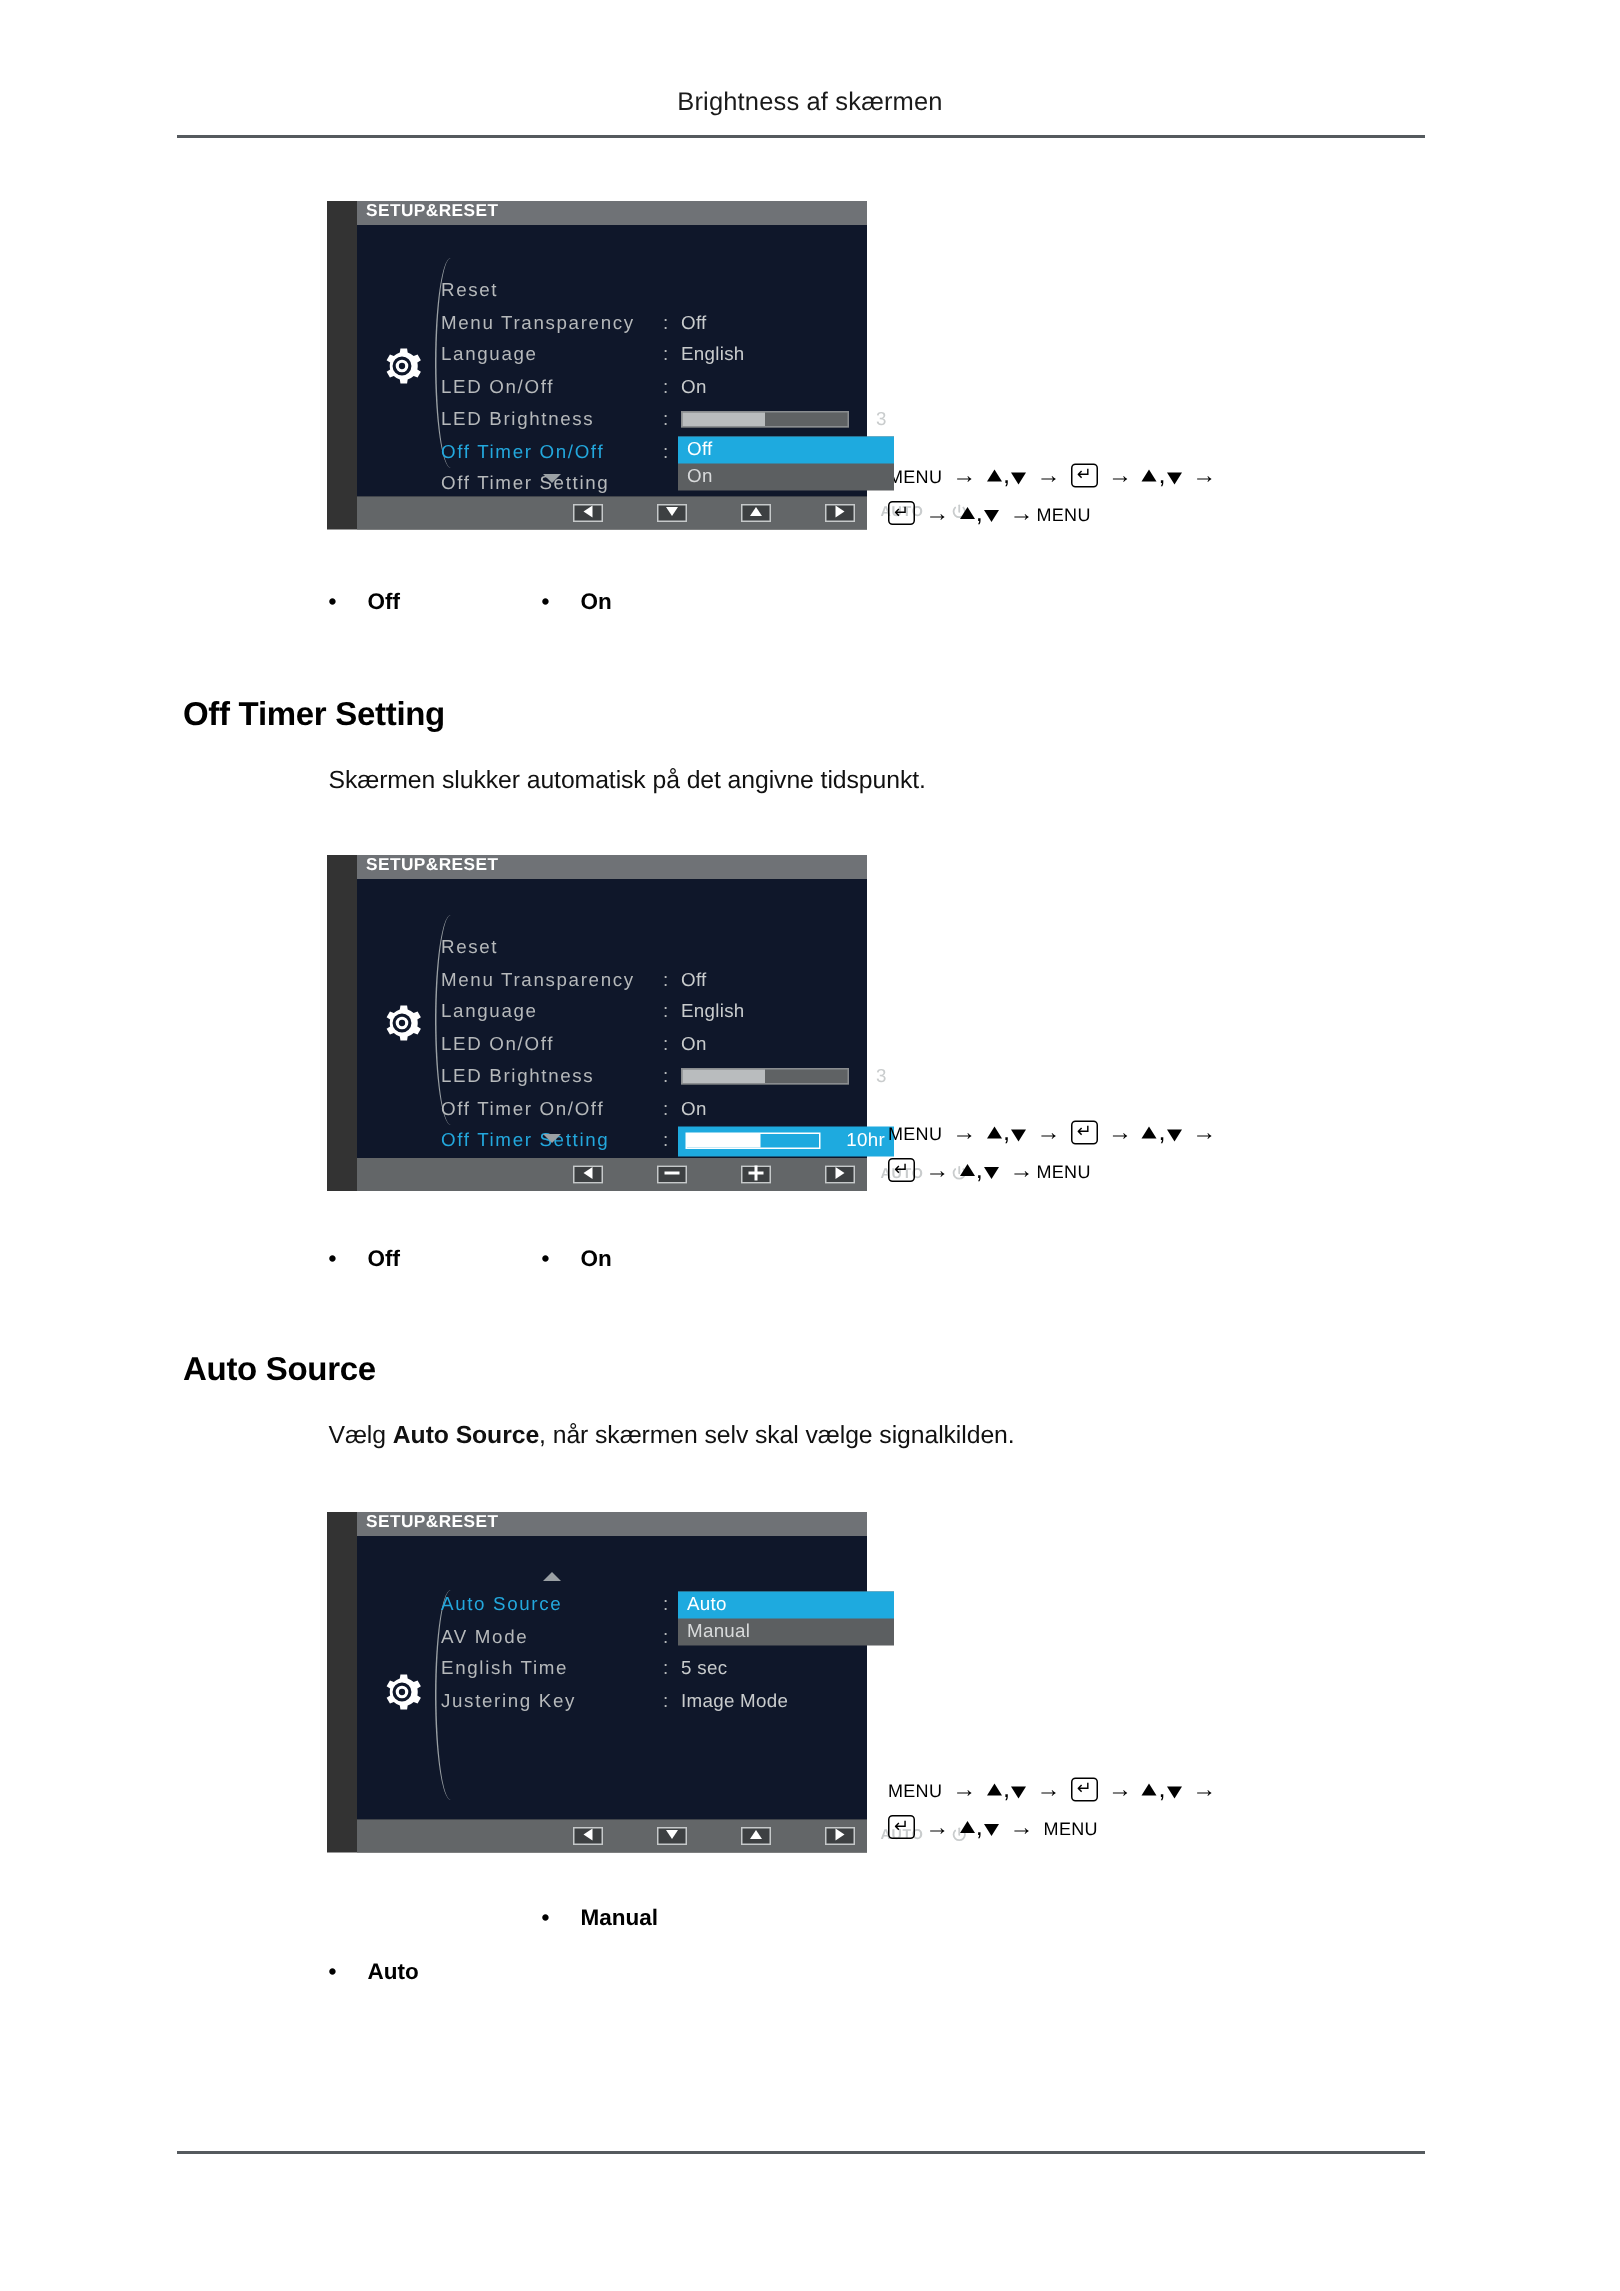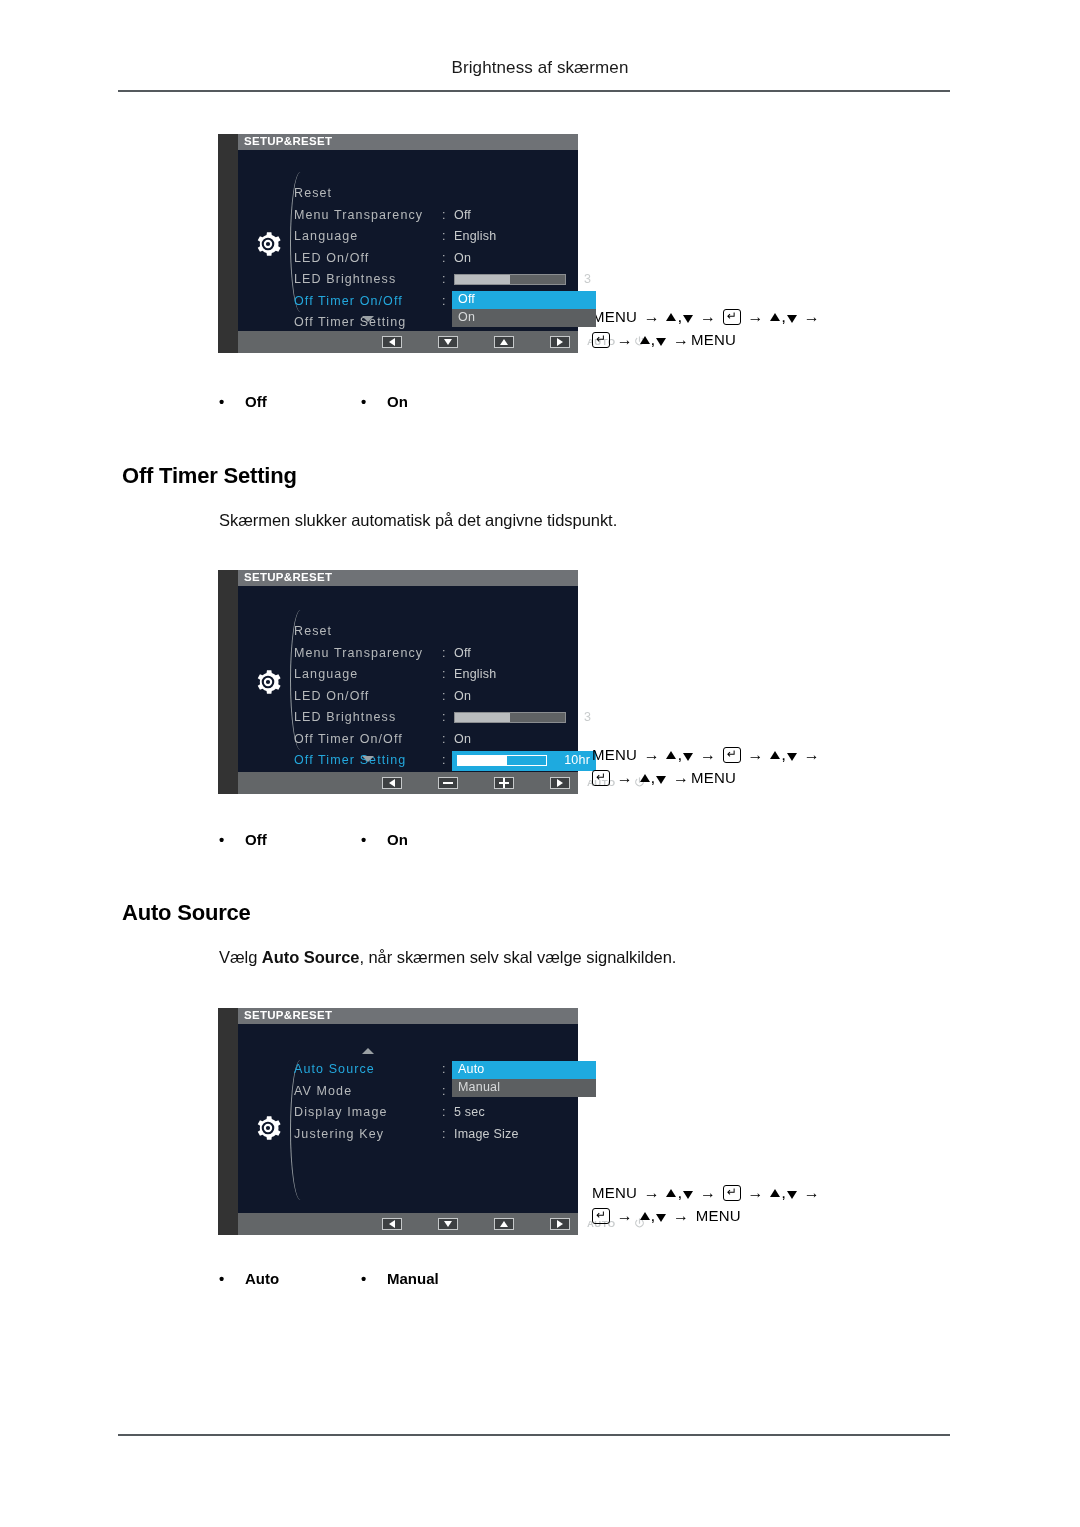--- a/index.html
+++ b/index.html
@@ -89,21 +89,21 @@
 
   
   .nav-seq {
     position: absolute;
     font-size: 17px;
     color: #000;
     line-height: 23px;
     white-space: nowrap;
   }
   .nav-line { display: block; }
-  .nav-word { font-size: 15px; letter-spacing: 0.2px; }
+  .nav-word { font-size: 12px; letter-spacing: 0.2px; }
   .nav-arrow { font-size: 16px; padding: 0 2px; }
   .nav-up, .nav-down {
     display: inline-block;
     width: 0; height: 0;
     vertical-align: middle;
     position: relative;
   }
   .nav-up {
     border-left: 5px solid transparent;
     border-right: 5px solid transparent;
@@ -595,29 +595,29 @@
         <span class="osd-label">Auto Source</span>
         <span class="osd-colon">:</span>
       </div>
 
       <div class="osd-row">
         <span class="osd-label">AV Mode</span>
         <span class="osd-colon">:</span>
       </div>
 
       <div class="osd-row">
-        <span class="osd-label">Display Image</span>
+        <span class="osd-label">English Time</span>
         <span class="osd-colon">:</span>
         <span class="osd-value">5 sec</span>
       </div>
 
       <div class="osd-row">
         <span class="osd-label">Justering Key</span>
         <span class="osd-colon">:</span>
-        <span class="osd-value">Image Size</span>
+        <span class="osd-value">Image Mode</span>
       </div>
 
       <div class="osd-dropdown" style="top:1px;">
         <div class="osd-dd-item active">Auto</div>
         <div class="osd-dd-item">Manual</div>
       </div>
     </div>
   </div>
   <div class="osd-keybar">
     <div class="osd-key" style="left:144px;"><i class="key-tri left"></i></div>
@@ -645,21 +645,21 @@
   </span>
   <span class="nav-line">
     <span class="nav-enter">↵</span>
     <span class="nav-arrow">→</span>
     <i class="nav-up"></i><span class="nav-comma">,</span><i class="nav-down"></i>
     <span class="nav-arrow">→</span> <span class="nav-word">MENU</span>
   </span>
 </div>
 
 <div class="bullet-row" style="top:1270px;">
-  <span class="bullet-item" style="left:0px;">
+  <span class="bullet-item" style="left:0px;margin-top:36px;">
     <span class="bullet-dot">•</span><span class="bullet-label">Auto</span>
   </span>
   <span class="bullet-item" style="left:142px;">
     <span class="bullet-dot">•</span><span class="bullet-label">Manual</span>
   </span>
 </div>
 
 <div class="footer-rule"></div>
 
 </body></html>

